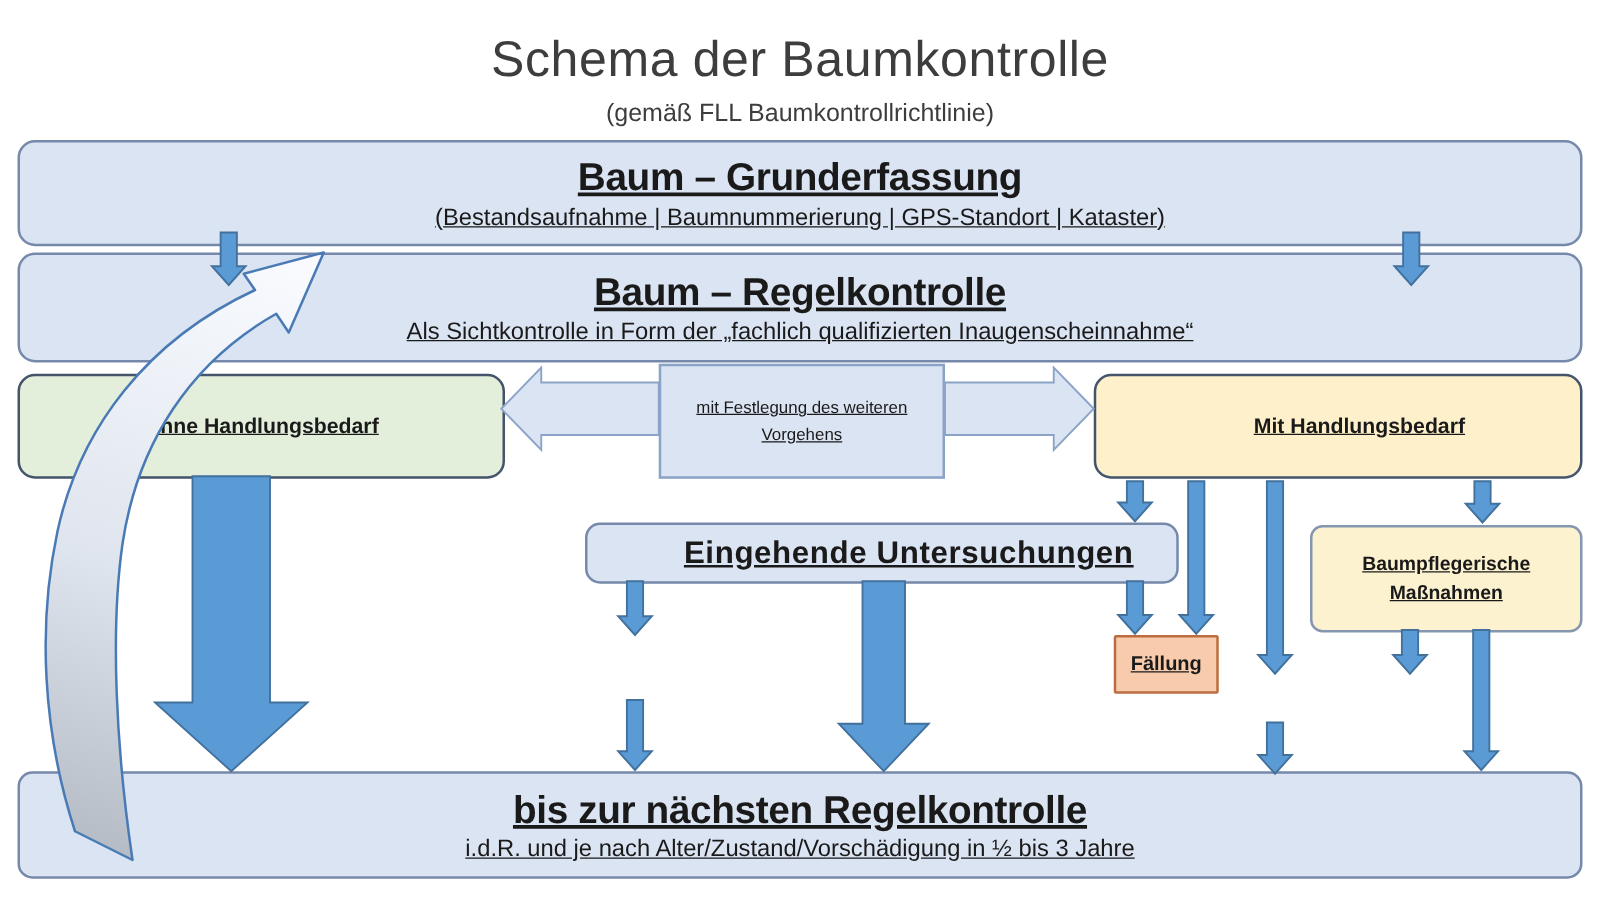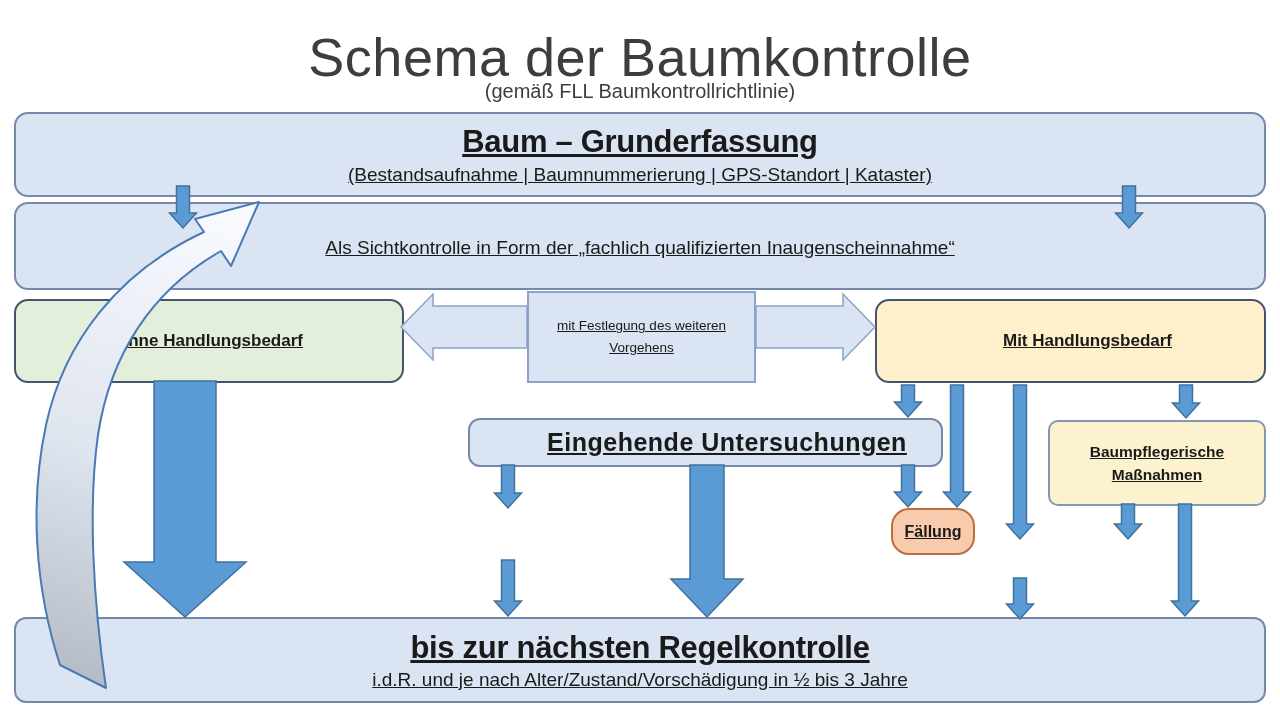--- a/index.html
+++ b/index.html
@@ -2,48 +2,49 @@
 <html lang="de"><head>
 <meta charset="utf-8">
 <style>
   html,body{margin:0;padding:0;background:#fff;}
   .stage{
     position:relative;width:1280px;height:720px;background:#ffffff;
     font-family:"Liberation Sans", sans-serif;overflow:hidden;color:#1a1a1a;
   }
   .abs{position:absolute;box-sizing:border-box;}
   .center-col{display:flex;flex-direction:column;align-items:center;justify-content:center;text-align:center;text-decoration:underline;}
-  .title-main{top:26px;left:0;width:100%;text-align:center;font-size:54px;font-weight:400;color:#3d3d3d;letter-spacing:0.5px;}
+  .title-main{top:26px;left:0;width:100%;text-align:center;font-size:40px;font-weight:400;color:#3d3d3d;letter-spacing:0.5px;}
   .title-sub{top:80px;left:0;width:100%;text-align:center;font-size:20px;color:#3d3d3d;}
   .panel{background:#dbe4f2;border:2px solid #7689ab;border-radius:14px;}
   .panel .heading{font-size:31px;font-weight:bold;line-height:1.2;letter-spacing:-0.3px;}
   .panel .subline{font-size:19px;margin-top:3px;}
   .box-green{background:#e3efdb;border:2px solid #44546a;border-radius:14px;font-size:17px;font-weight:bold;}
   .box-yellow-big{background:#fdf0cb;border:2px solid #44546a;border-radius:14px;font-size:17px;font-weight:bold;padding-left:34px;}
   .box-yellow-sm{background:#fdf2cf;border:2px solid #8496b0;border-radius:10px;font-size:15.5px;font-weight:bold;line-height:1.5;}
-  .box-orange{background:#f7cbac;border:2px solid #bc6d3f;border-radius:18px;font-size:16px;font-weight:bold;}
+  .box-orange{background:#f7cbac;border:2px solid #bc6d3f;border-radius:2px;font-size:16px;font-weight:bold;}
   .box-center-blue{background:#dbe4f2;border:2px solid #8ba3c7;font-size:13.5px;line-height:1.6;}
   .box-eingehend{background:#dbe4f2;border:2px solid #7689ab;border-radius:12px;font-size:25px;font-weight:bold;letter-spacing:0.5px;}
   svg.arrows{position:absolute;left:0;top:0;width:1280px;height:720px;pointer-events:none;}
   svg.arrows polygon{fill:#5b9bd5;stroke:#41719c;stroke-width:1.5;}
 </style>
 </head>
 <body>
 
 <div class="stage">
 
   <div class="abs title-main">Schema der Baumkontrolle</div>
   <div class="abs title-sub">(gemäß FLL Baumkontrollrichtlinie)</div>
 
   <div class="abs center-col panel" style="left:14px;top:112px;width:1252px;height:85px;">
     <div class="heading">Baum – Grunderfassung</div>
     <div class="subline">(Bestandsaufnahme | Baumnummerierung | GPS-Standort | Kataster)</div>
   </div>
 
   <div class="abs center-col panel" style="left:14px;top:202px;width:1252px;height:88px;">
+    <div class="heading">Baum – Regelkontrolle</div>
     <div class="subline">Als Sichtkontrolle in Form der „fachlich qualifizierten Inaugenscheinnahme“</div>
   </div>
 
   <div class="abs center-col box-green" style="left:14px;top:299px;width:390px;height:84px;">
     <div>Ohne Handlungsbedarf</div>
   </div>
 
   <div class="abs center-col box-center-blue" style="left:527px;top:291px;width:229px;height:92px;">
     <div>mit Festlegung des weiteren</div>
     <div>Vorgehens</div>

